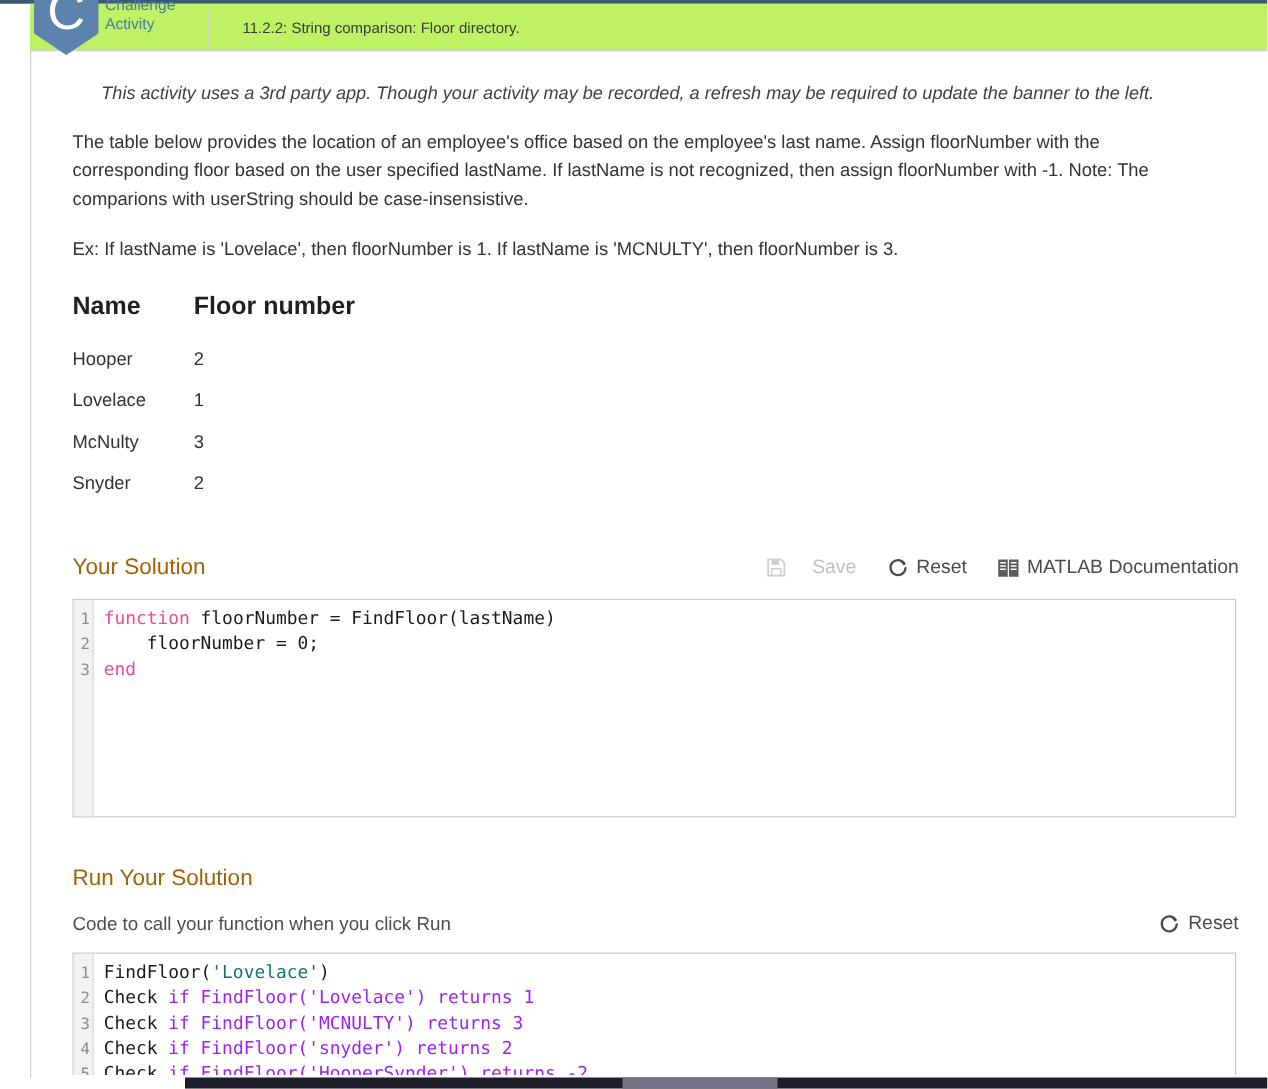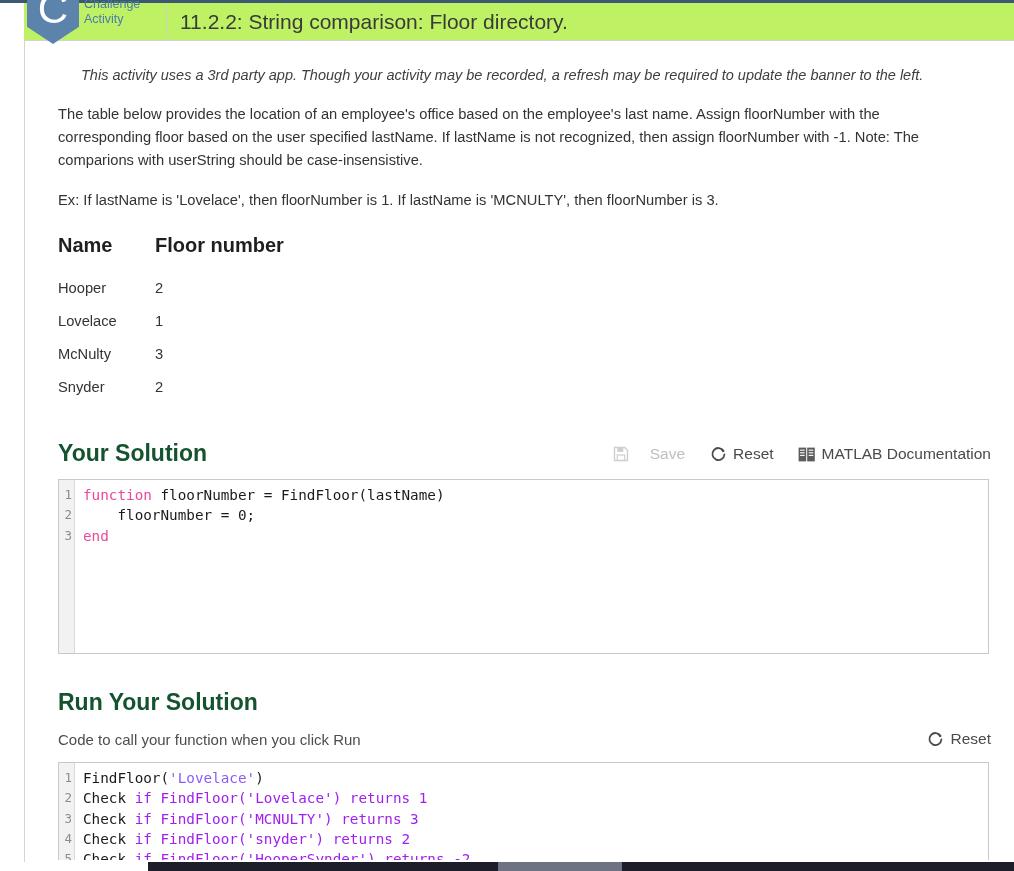--- a/index.html
+++ b/index.html
@@ -56,24 +56,24 @@
   .ca-divider {
     position: absolute;
     left: 142px;
     top: 3px;
     width: 1px;
     height: 32px;
     background: #cfcfcf;
   }
   .activity-title {
     position: absolute;
-    left: 156px;
+    left: 170px;
     top: 50%;
     transform: translateY(-50%);
-    font-size: 21px;
+    font-size: 12px;
     color: #3a3a3a;
     white-space: nowrap;
     font-family: "Liberation Sans", sans-serif;
   }
 
   
   .shield {
     position: absolute;
     left: 27px;
     top: -18px;
@@ -164,23 +164,23 @@
     margin: 0 0 0 33px;
     width: 933px;
     position: relative;
   }
   .section-head {
     display: flex;
     align-items: flex-end;
     justify-content: space-between;
   }
   .section-title {
-    font-size: 23px;
-    font-weight: bold;
-    color: #14532d;
+    font-size: 18px;
+    font-weight: normal;
+    color: #a16207;
     line-height: 24px;
   }
   .toolbar {
     display: flex;
     align-items: center;
     gap: 24px;
     padding-bottom: 2px;
   }
   .tool-btn {
     display: flex;
@@ -240,21 +240,21 @@
     overflow: hidden;
   }
   .code-line {
     font-family: "DejaVu Sans Mono", monospace;
     font-size: 14.3px;
     line-height: 20.3px;
     color: #1a1a1a;
     white-space: pre;
   }
   .kw   { color: #ec4899; }
-  .str  { color: #8b5cf6; margin-top: 32px; }
+  .str  { color: #0f766e; margin-top: 32px; }
   .mag  { color: #a020f0; }
 
   
   .run-wrap { margin-top: 36px; }
   .run-sub-row {
     margin: 16px 0 0 33px;
     width: 933px;
     display: flex;
     align-items: flex-end;
     justify-content: space-between;

